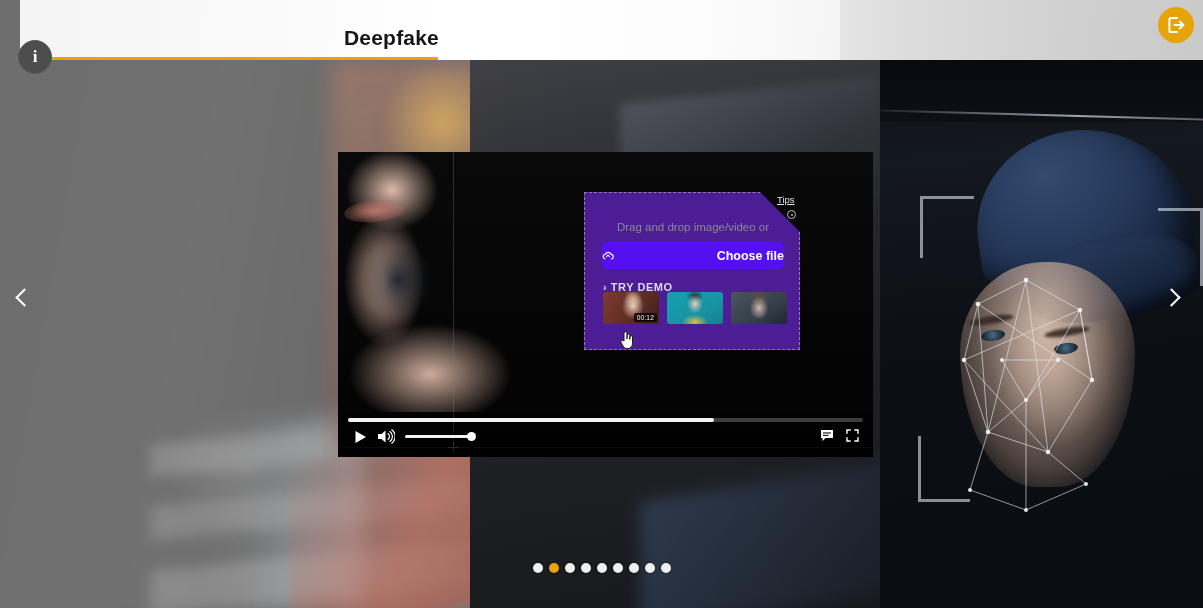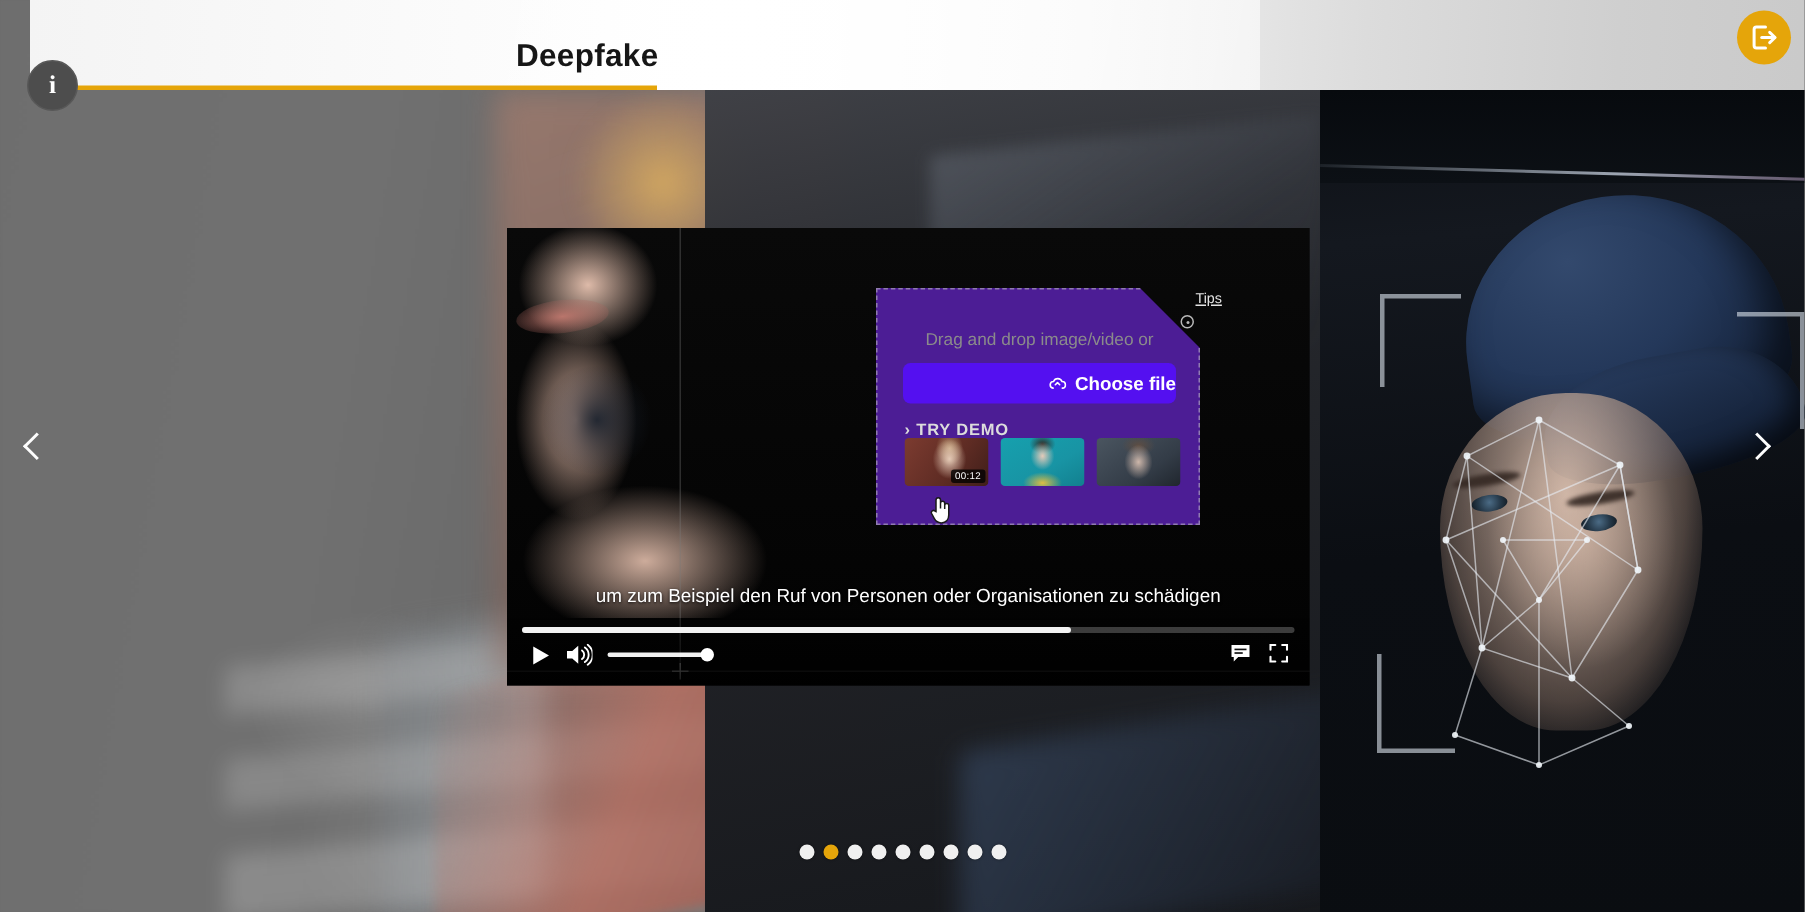--- a/index.html
+++ b/index.html
@@ -197,21 +197,21 @@
     clip-path:polygon(0 0, 176px 0, 216px 40px, 216px 158px, 0 158px);
     z-index:3;
   }
   #drag-text {
     position:absolute; left:0; top:28px; width:216px; text-align:center;
     font-size:11.5px; color:#8b8b8b;
   }
   #choose-file-btn {
     position:absolute; left:17px; top:49px; width:182px; height:27px;
     background:#5410f0; border-radius:5px;
-    display:flex; align-items:center; justify-content:flex-end; gap:6px;
+    display:flex; align-items:center; justify-content:space-between; gap:6px;
     color:#fff; font-size:12.5px; font-weight:bold; cursor:pointer;
   }
   #try-demo-label {
     position:absolute; left:18px; top:88px;
     font-size:11px; color:#dcdcdc; letter-spacing:.55px; font-weight:bold;
   }
   .demo-row { position:absolute; left:18px; top:99px; display:flex; gap:8px; }
   .demo-thumb { width:56px; height:32px; border-radius:3px; position:relative; overflow:hidden; cursor:pointer; }
   .demo-thumb.t1 {
     background:
@@ -231,21 +231,21 @@
       radial-gradient(ellipse 13px 16px at 28px 16px, rgba(214,190,176,.94), rgba(160,140,130,0) 72%),
       radial-gradient(ellipse 15px 9px at 28px 5px, rgba(96,78,66,.92), rgba(70,58,50,0) 74%),
       linear-gradient(145deg,#4a5560,#333c47 65%,#20262e);
   }
   #demo-duration {
     position:absolute; right:2px; bottom:2px;
     background:rgba(0,0,0,.78); color:#fff;
     font-size:6.5px; padding:1px 3px; border-radius:2px; letter-spacing:.2px;
   }
   #tips-link {
-    position:absolute; left:459px; top:42px; z-index:4;
+    position:absolute; left:439px; top:42px; z-index:4;
     font-size:9.5px; color:#e4e4e4; text-decoration:underline; cursor:pointer;
   }
   #tips-icon {
     position:absolute; left:449px; top:58px; width:9px; height:9px; border-radius:50%;
     border:1px solid #b9b9b9; z-index:4;
   }
   #tips-icon:after {
     content:''; position:absolute; left:2.5px; top:2.5px; width:2px; height:2px;
     border-radius:50%; background:#b9b9b9;
   }
@@ -408,21 +408,20 @@
   </div>
 
   <div id="tips-link">Tips</div>
   <div id="tips-icon"></div>
 
   <svg id="cursor" width="16" height="20" viewBox="0 0 16 20">
     <path d="M5 11 V3.3 a1.5 1.5 0 0 1 3 0 V9 V5.6 a1.4 1.4 0 0 1 2.8 0 V9.4 V7 a1.35 1.35 0 0 1 2.7 0 v6.4
              c0 3.2 -2 5.2 -5 5.2 c-2.5 0 -3.6 -1 -4.6 -2.8 L2 12.2 a1.4 1.4 0 0 1 2.3 -1.5 Z" fill="#ffffff" stroke="#1a1a1a" stroke-width="1"></path>
   </svg>
 
-  <div id="subtitle">um zum Beispiel den Ruf von Personen oder Organisationen zu schädigen</div>
 
   <div id="controls">
     <div id="progress-track">
       <div id="progress-fill" style="width: 365.65px;"></div>
     </div>
 
     <div id="ctrl-left">
       <svg class="svgw" width="13" height="14" viewBox="0 0 13 14">
         <polygon points="1.5,1 12,7 1.5,13" fill="#ffffff"></polygon>
       </svg>

